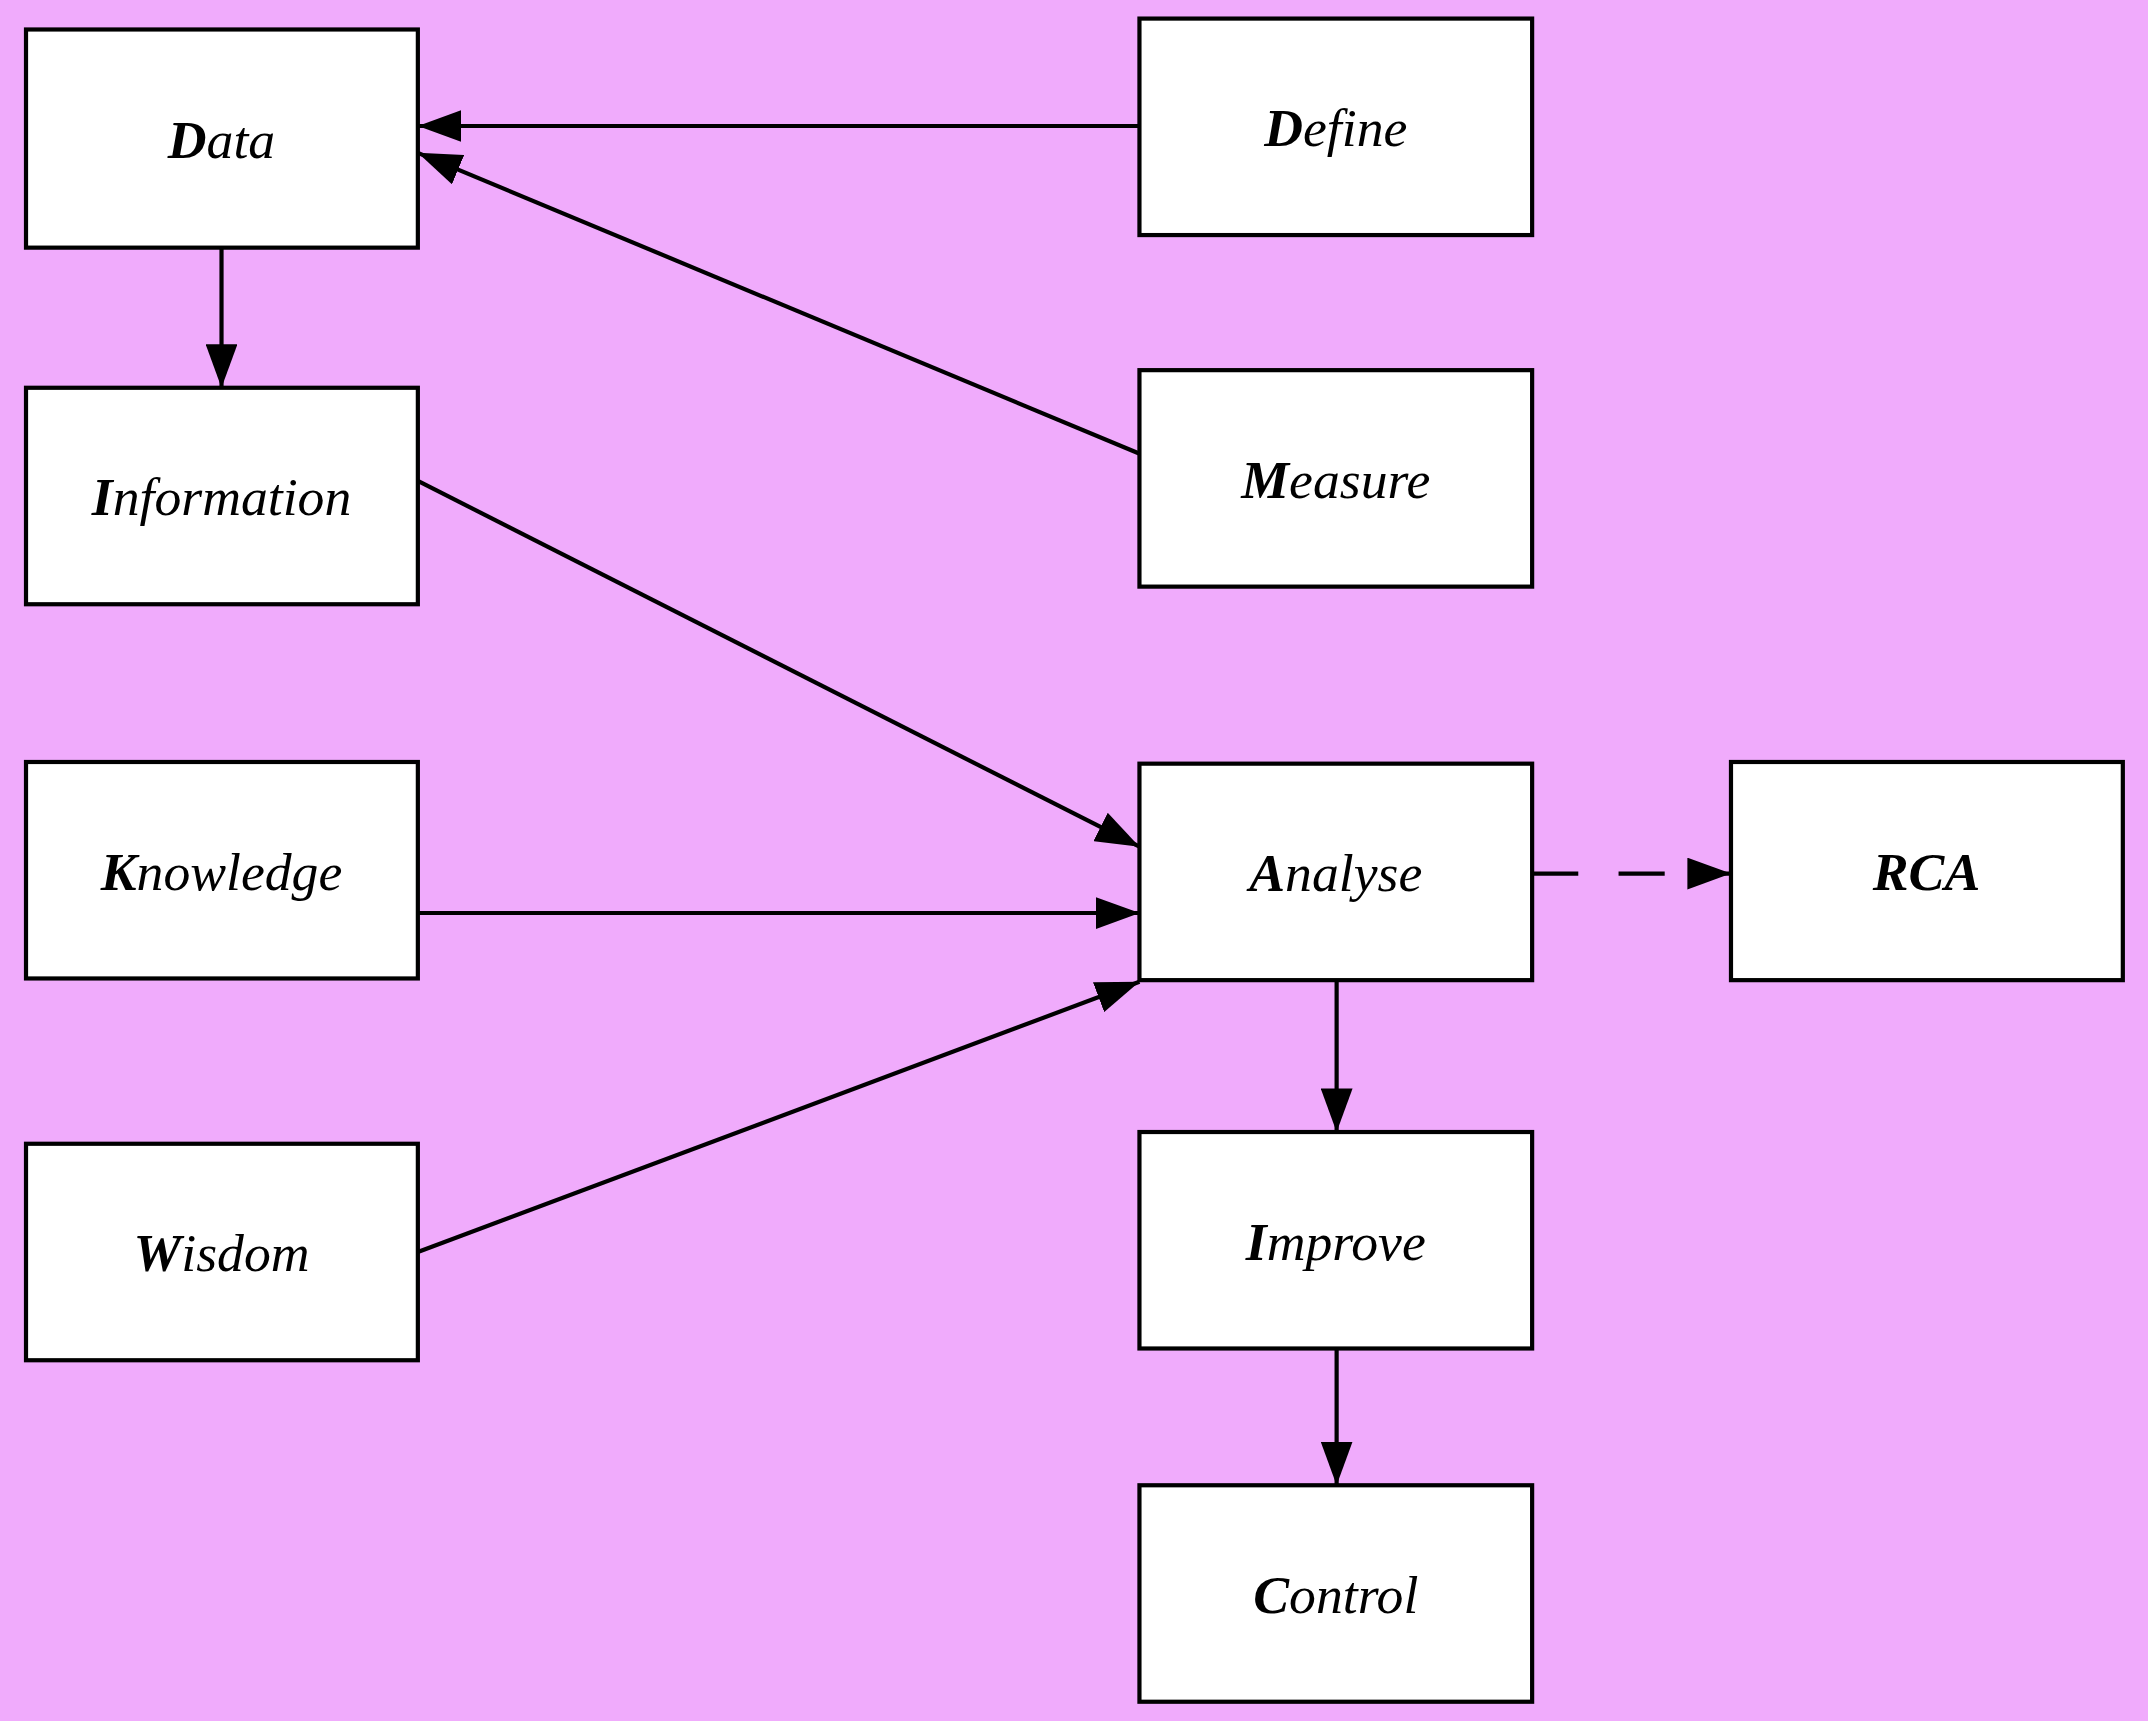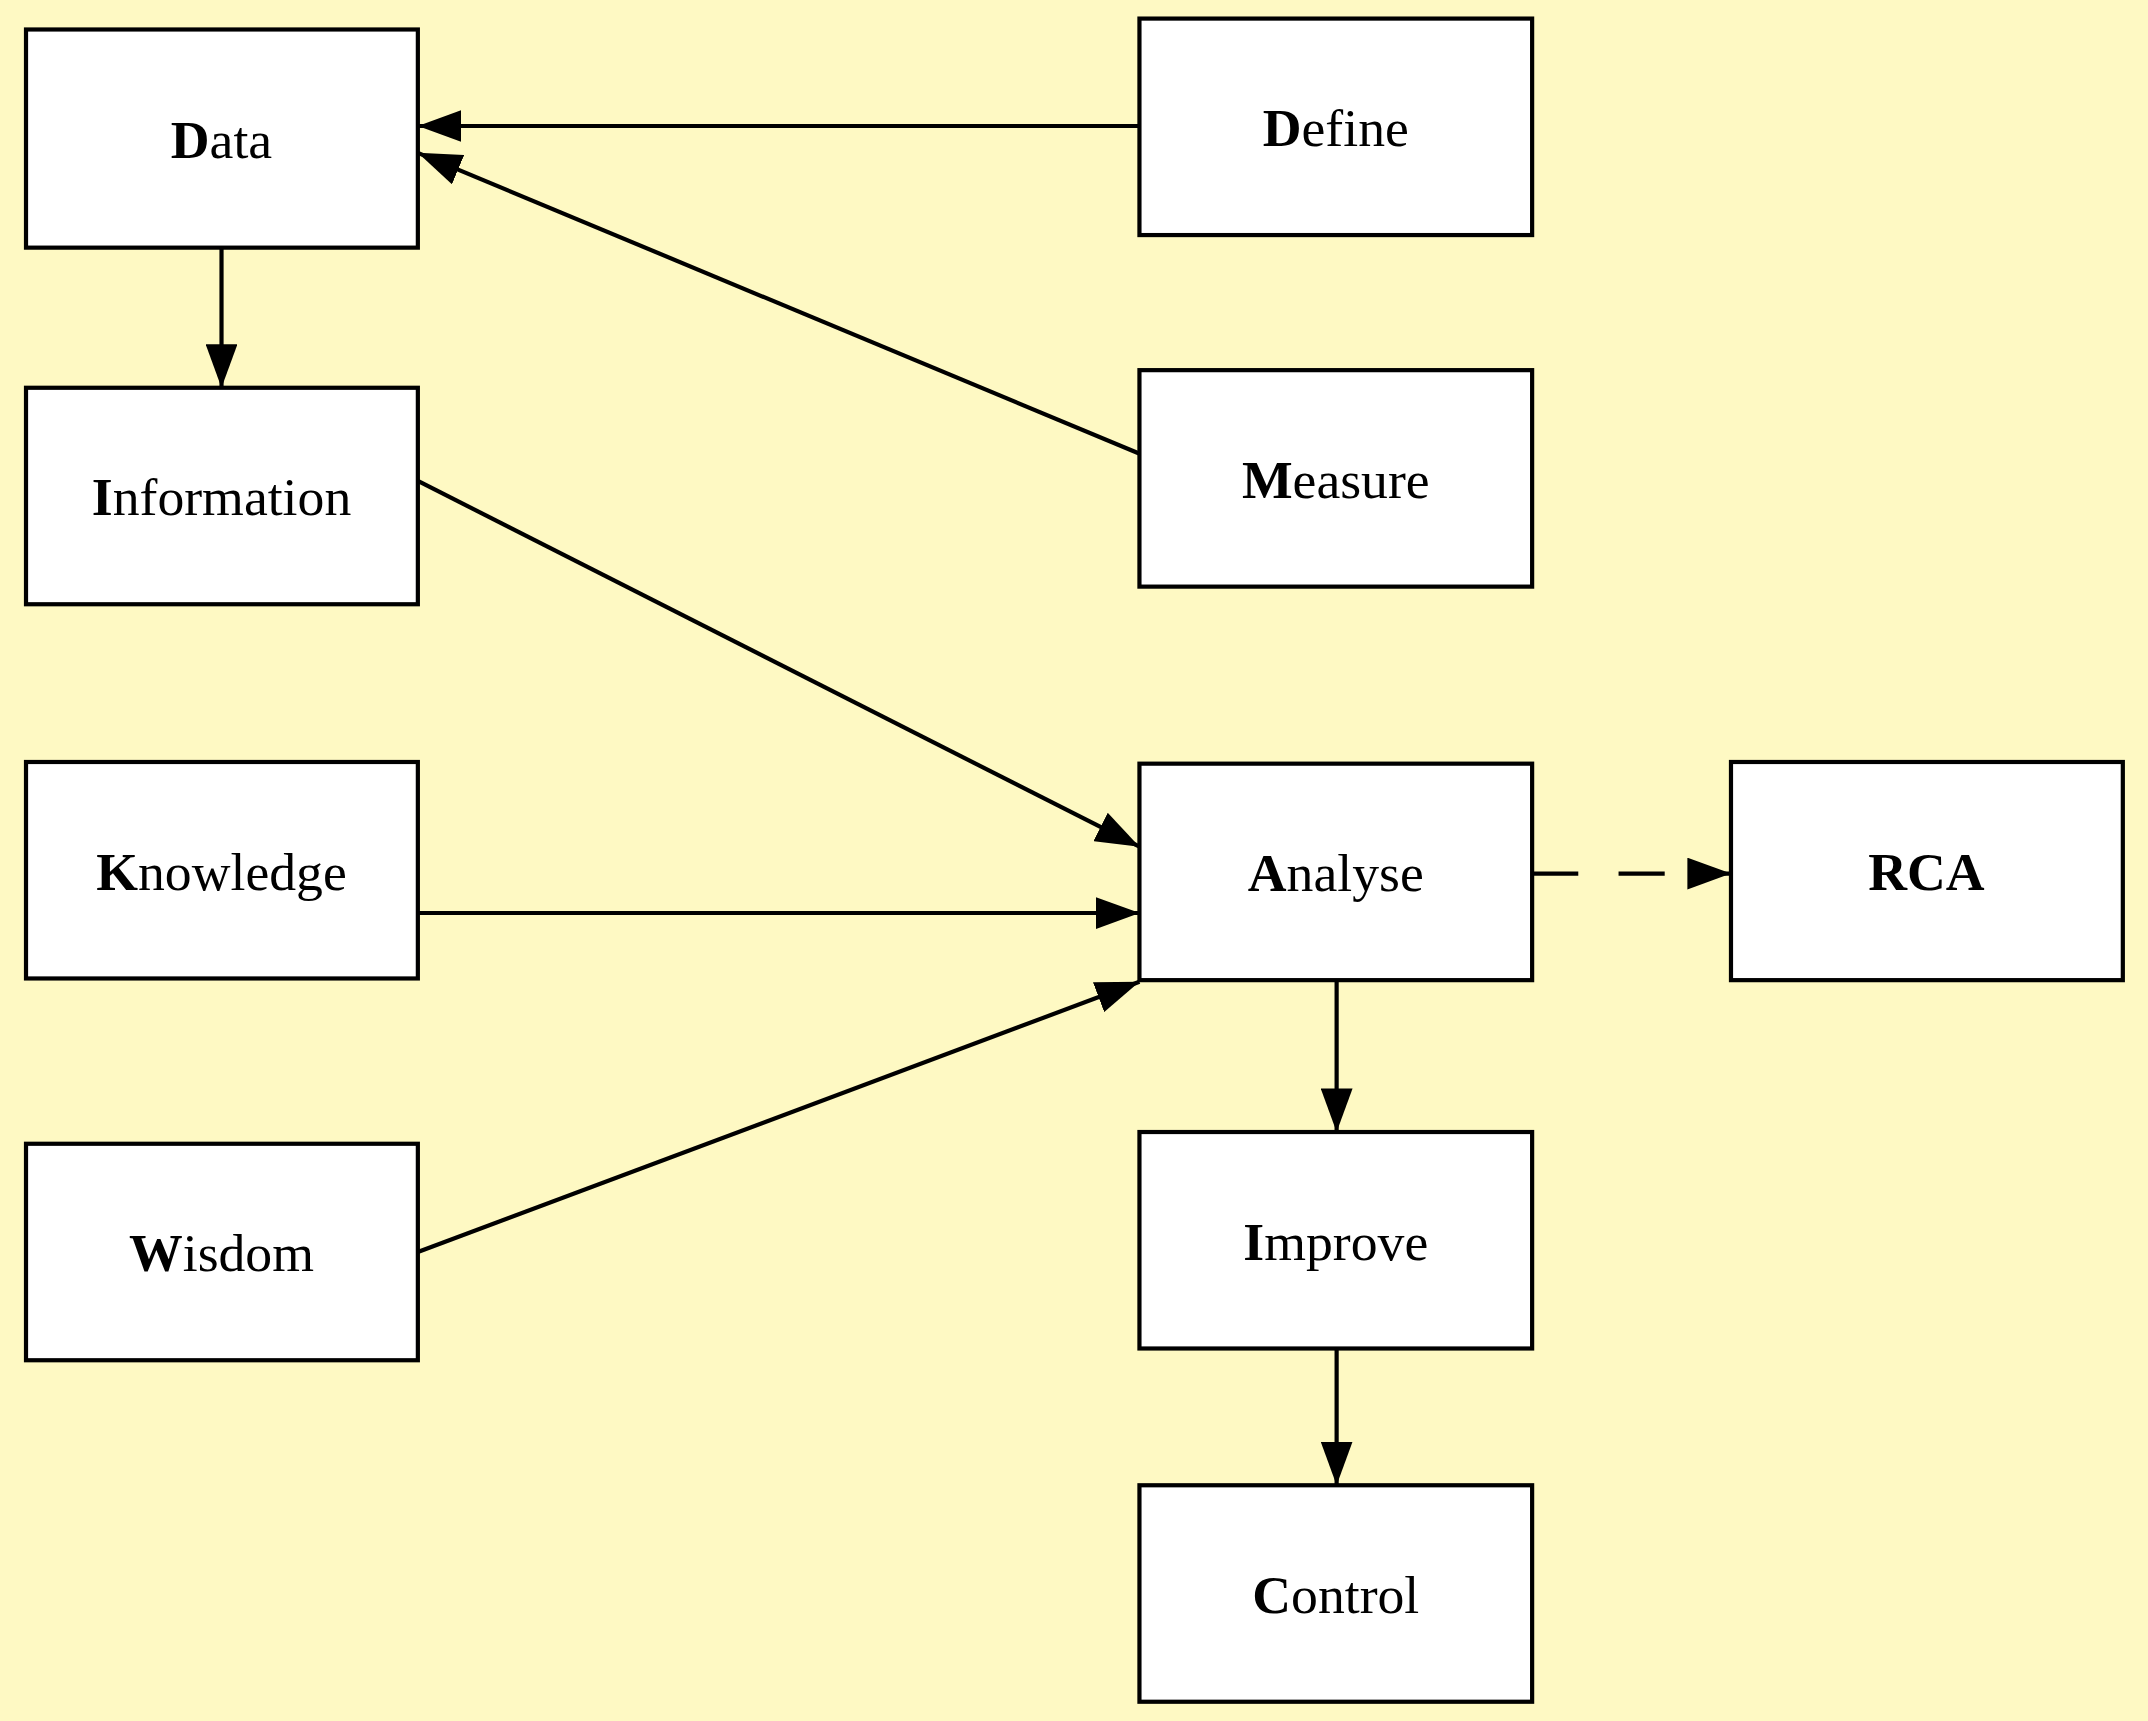--- a/index.html
+++ b/index.html
@@ -3,21 +3,22 @@
 <meta charset="utf-8">
 <style>
   html, body {
     margin: 0;
     padding: 0;
     background: #ffffff;
   }
   .diagram-wrap {
     width: 2148px;
     height: 1722px;
-    background: #fef9c3;
+    background: #f0abfc;
+    font-style: italic;
   }
   svg {
     display: block;
     width: 2148px;
     height: 1722px;
   }
   .node-box {
     fill: #ffffff;
     stroke: #000000;
     stroke-width: 5;

